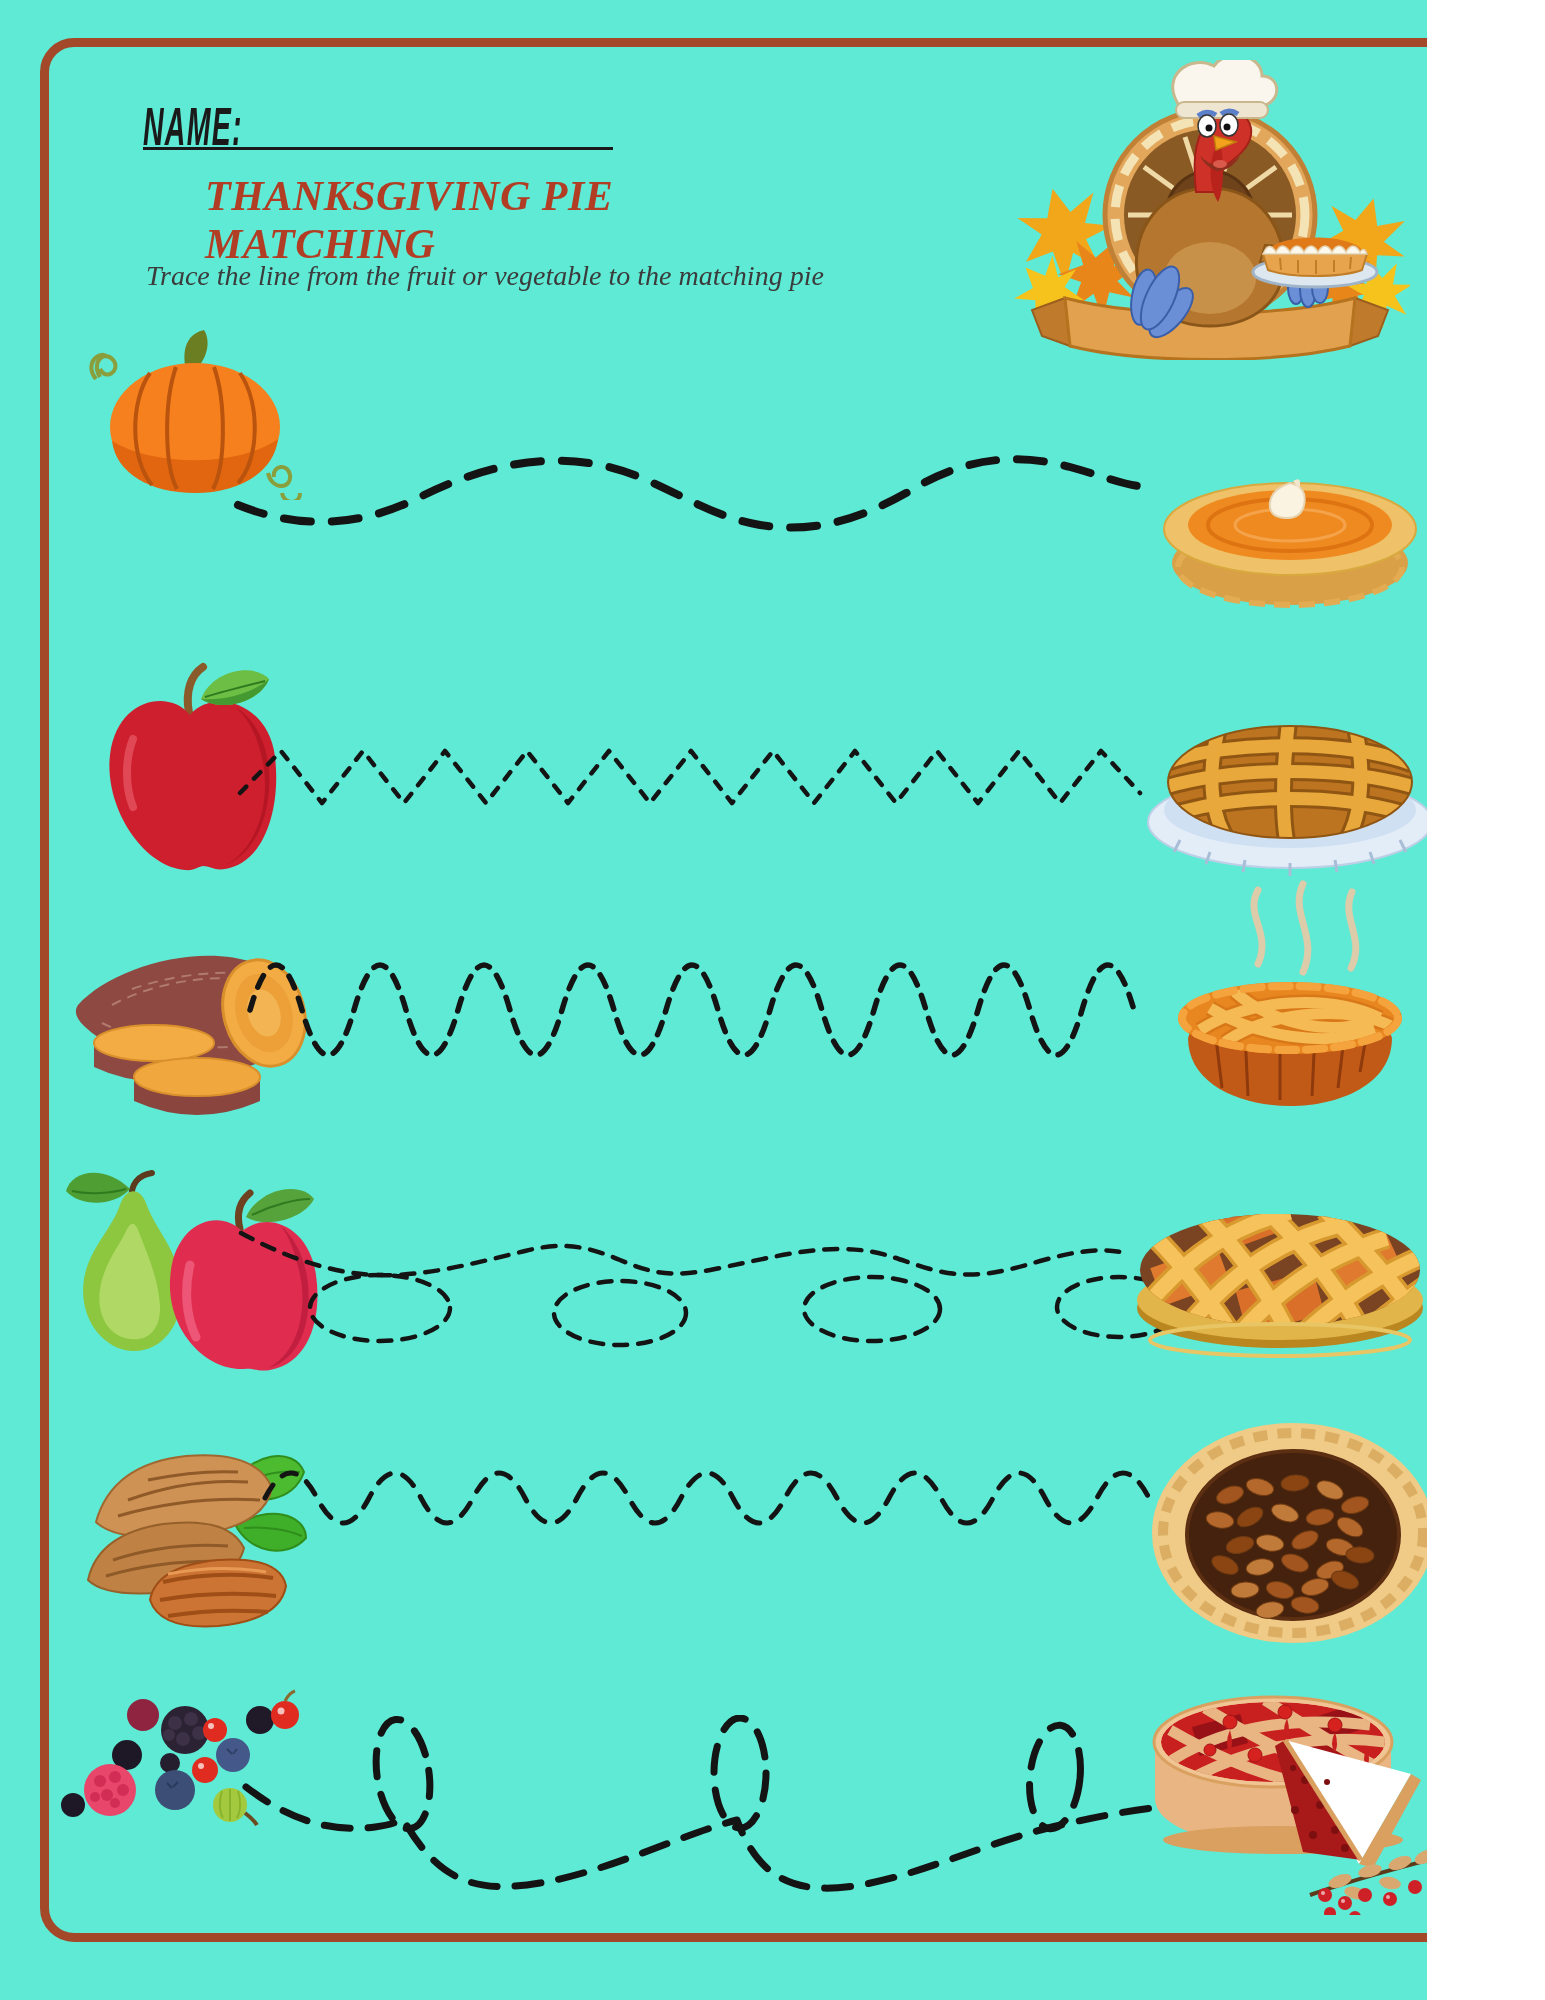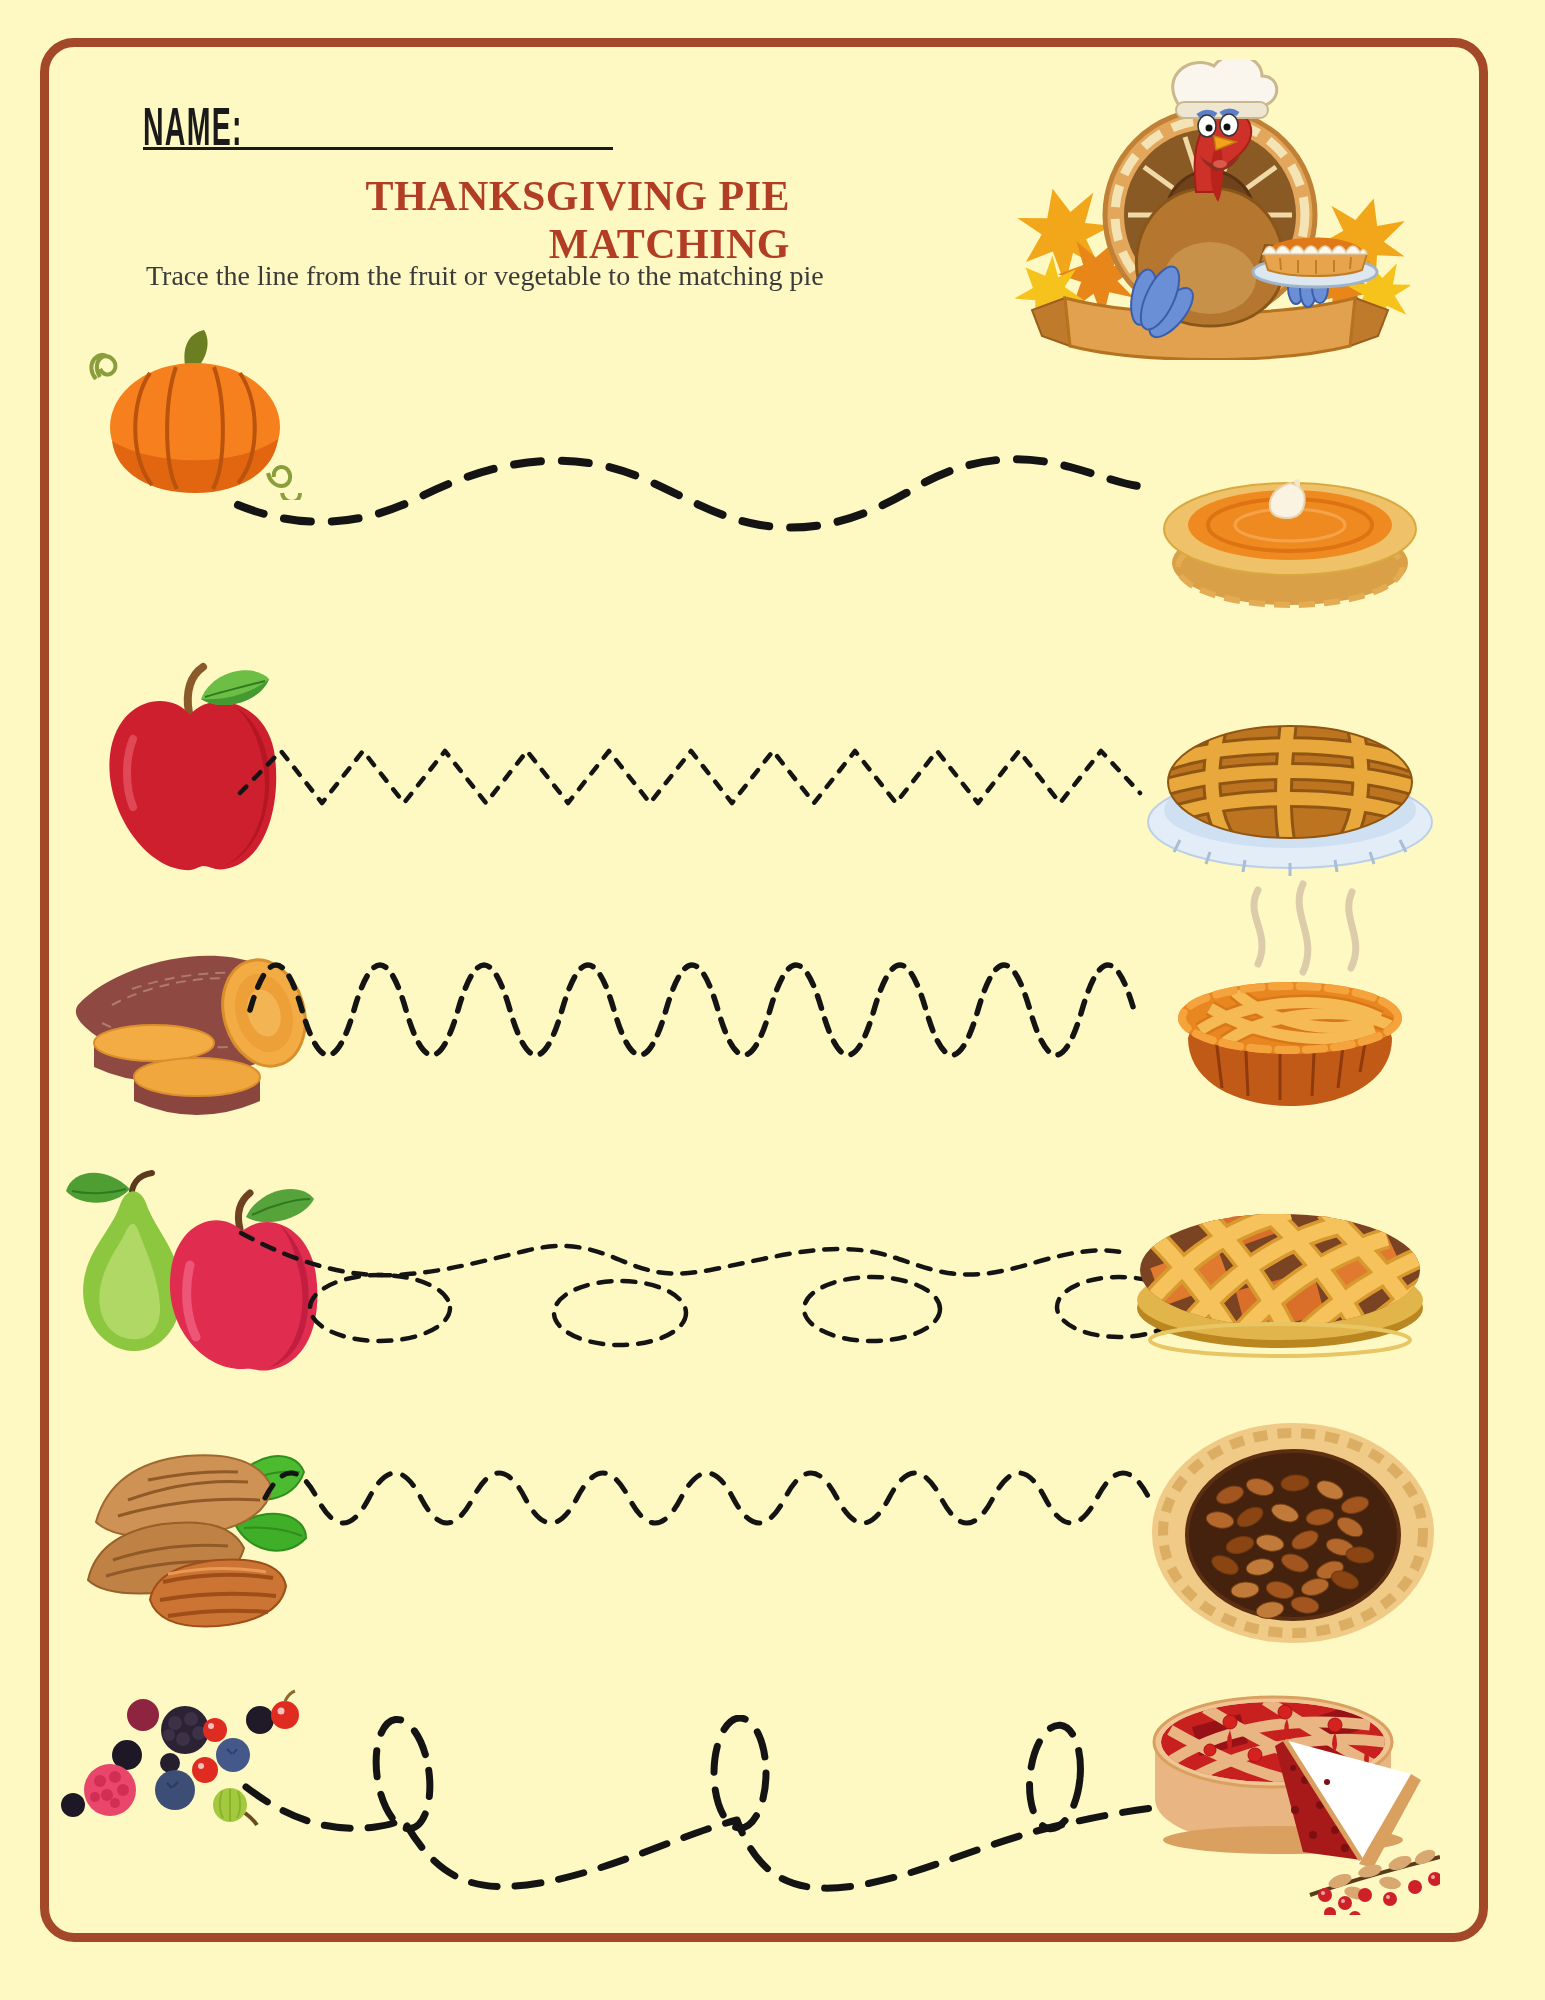--- a/index.html
+++ b/index.html
@@ -1,25 +1,25 @@
 <!DOCTYPE html>
 <html><head>
 <meta charset="utf-8">
 <style>
   html,body{margin:0;padding:0;background:#ffffff;}
-  .sheet{position:relative;width:1545px;height:2000px;background:#fef9c3;overflow:hidden;
-         font-family:"Liberation Sans",sans-serif;}
+  .sheet{position:relative;width:1427px;height:2000px;background:#5eead4;overflow:hidden;
+         font-family:"Liberation Sans",sans-serif;font-style:italic;}
   .abs{position:absolute;}
   svg{display:block;}
   .border-frame{left:40px;top:38px;width:1448px;height:1904px;border:9px solid #A3492A;
                 border-radius:34px;box-sizing:border-box;}
   .name-label{left:143px;top:94px;font-size:46px;font-weight:700;color:#1a1a1a;
               letter-spacing:2px;transform:scaleX(0.62) scaleY(1.18);transform-origin:left top;}
   .name-line{left:143px;top:146px;width:470px;border-bottom:3px solid #1a1a1a;height:1px;}
-  .title{left:205px;top:172px;width:585px;text-align:right;font-family:"Liberation Serif",serif;
+  .title{left:205px;top:172px;width:585px;text-align:left;font-family:"Liberation Serif",serif;
          font-weight:700;font-size:42px;color:#B13D24;letter-spacing:0.5px;}
   .subtitle{left:146px;top:260px;width:760px;font-family:"Liberation Serif",serif;
             font-size:28px;color:#3B3B3B;}
   .footer{right:120px;bottom:36px;font-size:29px;color:#6E6E6E;letter-spacing:0.5px;}
   .trace{stroke:#141414;fill:none;stroke-linecap:round;stroke-linejoin:round;}
 </style>
 </head>
 <body>
 
 <div class="sheet">

